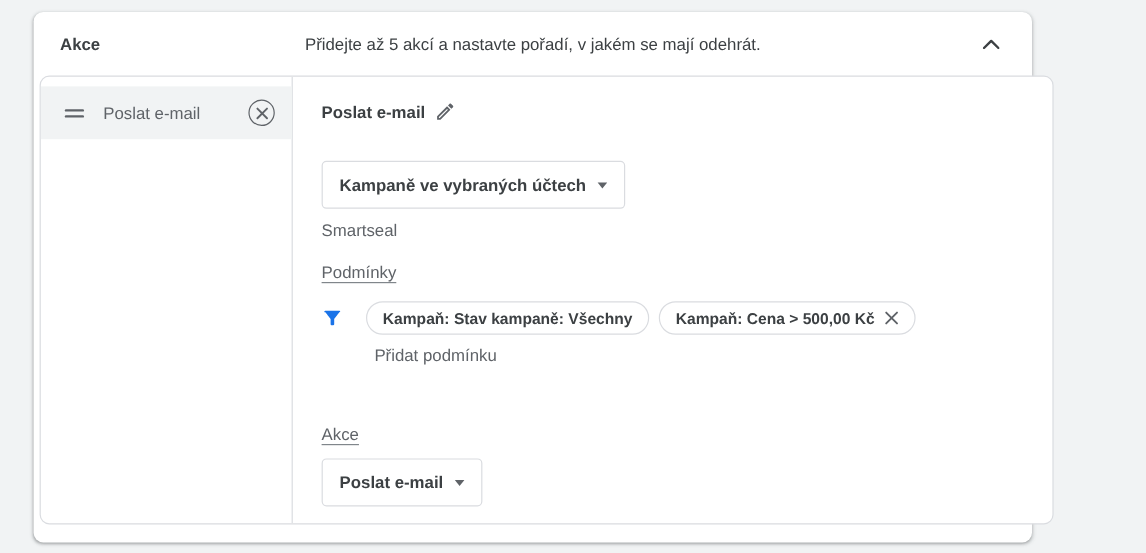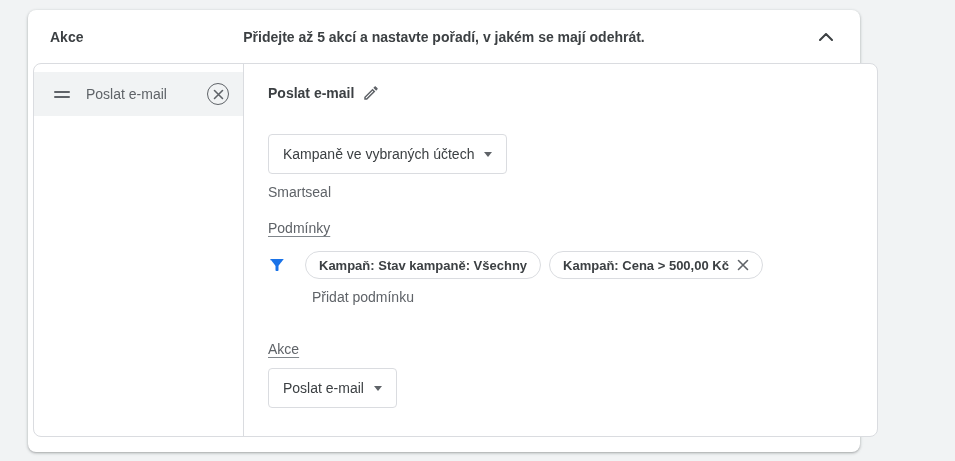--- a/index.html
+++ b/index.html
@@ -16,21 +16,21 @@
     background:#fff; border-radius:8px;
     box-shadow:0 1px 2px rgba(60,64,67,.30), 0 1px 3px 1px rgba(60,64,67,.12);
   }
   .card-header {
     position:relative; height:53px; display:flex; align-items:center;
     padding:0 22px;
   }
   .hdr-title { font-size:14px; font-weight:700; color:#3c4043; }
   .hdr-subtitle {
     position:absolute; left:0; right:0; text-align:center;
-    font-size:14px; font-weight:700; color:#3c4043; pointer-events:none;
+    font-size:14px; font-weight:400; color:#3c4043; pointer-events:none;
   }
   .hdr-collapse {
     margin-left:auto; width:24px; height:24px; display:flex;
     align-items:center; justify-content:center; cursor:pointer; z-index:2;
   }
   .panel {
     position:absolute; left:5px; top:53px; width:845px; height:374px;
     border:1px solid #dadce0; border-radius:8px; display:flex;
     background:#fff; overflow:hidden;
   }
@@ -65,26 +65,26 @@
   .editor-title-row { display:flex; align-items:center; margin-bottom:32px; }
   .editor-title { font-size:14px; font-weight:700; color:#3c4043; line-height:17px; }
   .edit-icon { margin-left:8px; display:flex; cursor:pointer; }
   .field-label {
     font-size:14px; color:#5f6368; line-height:16px;
     text-decoration:underline; text-decoration-color:#80868b;
     text-underline-offset:3px; display:inline-block;
   }
   .mb8 { margin-bottom:8px; } .mb10 { margin-bottom:10px; }
   .mb14 { margin-bottom:14px; } .mb19 { margin-bottom:19px; }
-  .mb9 { margin-bottom:9px; } .mb34 { margin-bottom:34px; }
+  .mb9 { margin-bottom:9px; } .mb34 { margin-bottom:48px; }
   .dropdown {
     display:inline-flex; align-items:center; gap:10px;
     border:1px solid #dadce0; border-radius:4px; background:#fff;
     padding:11px 14px; font-size:14px; color:#3c4043; cursor:pointer;
-    font-family:inherit; line-height:16px;
+    font-family:inherit; line-height:16px;font-weight:bold;
   }
   .caret {
     width:0; height:0; border-left:4.5px solid transparent;
     border-right:4.5px solid transparent; border-top:5px solid #5f6368;
     margin-top:1px;
   }
   .plain-text { font-size:14px; color:#5f6368; line-height:16px; }
   .cond-row { display:flex; align-items:center; }
   .filter-icon { margin-right:19px; display:flex; cursor:pointer; flex-shrink:0; }
   .chips { display:flex; gap:8px; align-items:center; }

